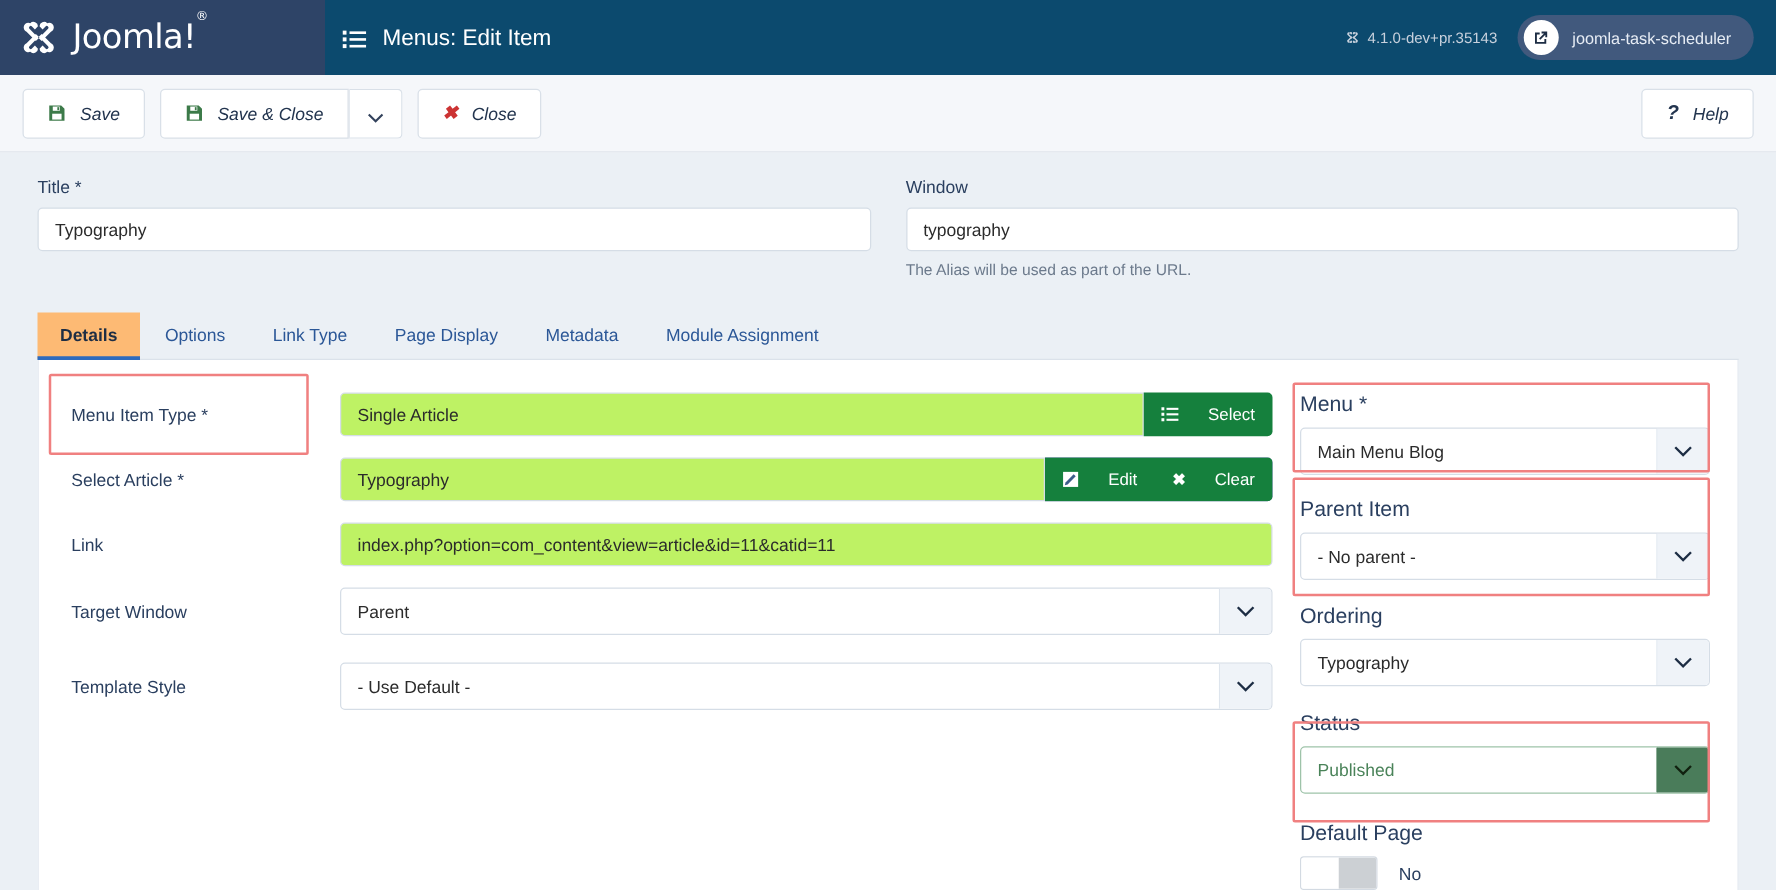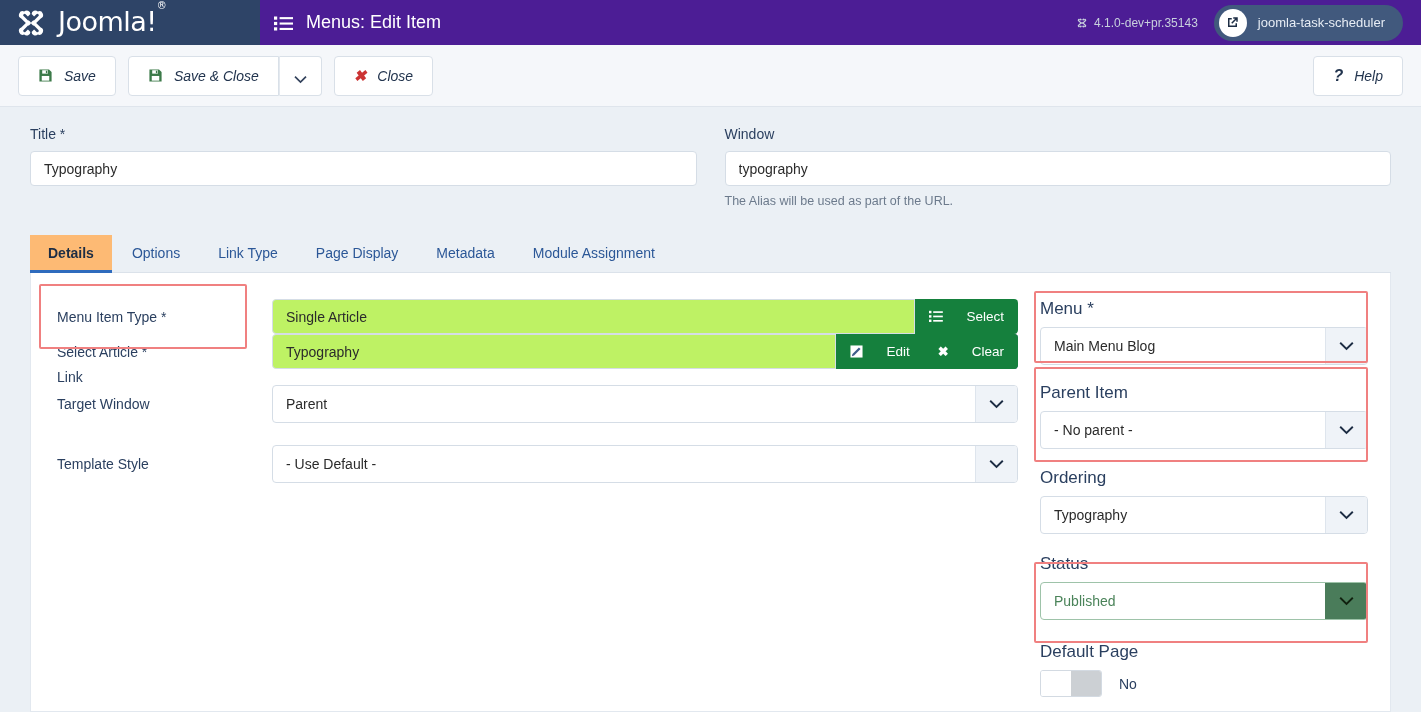--- a/index.html
+++ b/index.html
@@ -8,24 +8,24 @@
     width: 1421px; height: 712px;
     overflow: hidden;
     background: #ebf0f5;
     font-family: "Liberation Sans", sans-serif;
     font-size: 14px;
     color: #22344e;
   }
 
   
   .header {
-    height: 45px;
+    height: 60px;
     display: flex;
     align-items: stretch;
-    background: #4c1d95;
+    background: #0c4a6e;
   }
   .brand {
     width: 260px;
     background: #2e4467;
     display: flex;
     align-items: center;
     padding-left: 14px;
   }
   .joomla-logo { display: flex; align-items: center; gap: 10px; }
   .joomla-mark { width: 34px; height: 34px; flex: 0 0 34px; }
@@ -202,20 +202,21 @@
   .panel-main { flex: 1; min-width: 0; padding: 0 12px 0 26px; }
   .panel-side {
     width: 360px;
     flex: 0 0 360px;
     padding: 0 22px 0 10px;
   }
 
   .form-row {
     display: flex;
     align-items: center;
+    margin-bottom: 17px;
     position: relative;
   }
   .form-row .row-label {
     width: 215px;
     flex: 0 0 215px;
     font-size: 14px;
     color: #2a3f5f;
   }
   .row-control { flex: 1; min-width: 0; display: flex; }
 
@@ -510,20 +511,23 @@
             <button class="blue-btn">
               <span style="font-weight:bold;font-size:13px;">✖</span>
               <span>Clear</span>
             </button>
           </div>
         </div>
       </div>
 
       <div class="form-row">
         <div class="row-label">Link</div>
+        <div class="row-control">
+          <div class="readonly-input full">index.php?option=com_content&amp;view=article&amp;id=11&amp;catid=11</div>
+        </div>
       </div>
 
       <div class="form-row" style="margin-bottom:22px;">
         <div class="row-label">Target Window</div>
         <div class="row-control">
           <div class="select-box">
             <span>Parent</span>
             <span class="sel-arrow">
               <svg viewBox="0 0 15 10" width="15" height="10">
                   <path d="M1.2 1.8L7.5 8 13.8 1.8" stroke="#1d2d44" stroke-width="1.9" fill="none"></path>

